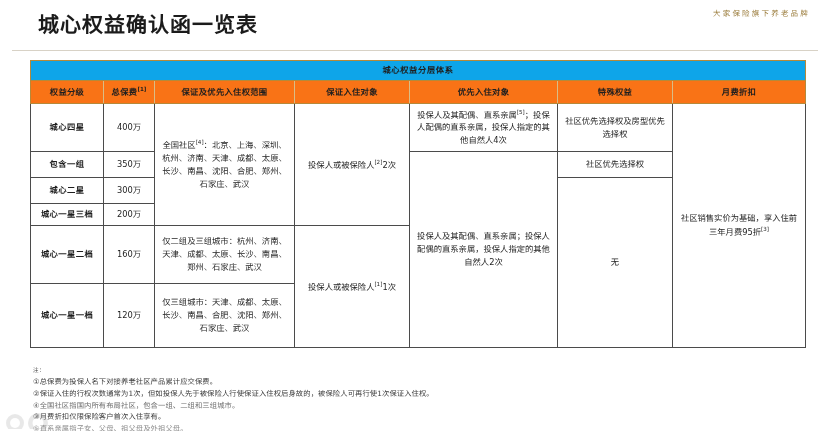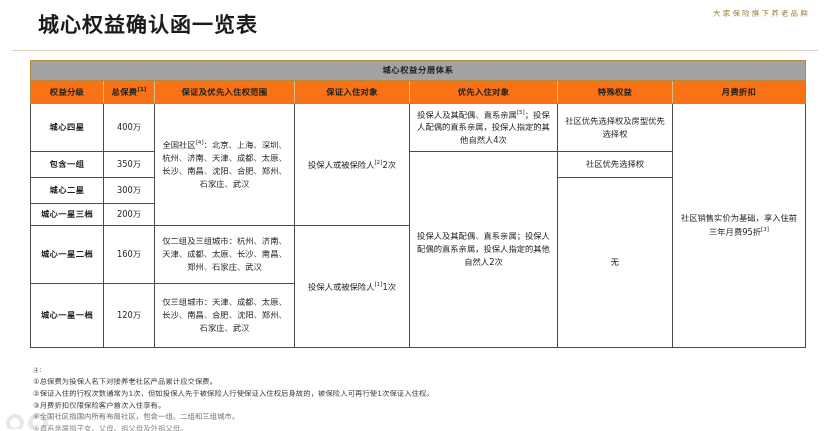--- a/index.html
+++ b/index.html
@@ -94,21 +94,21 @@
   table.matrix td, table.matrix th {
     border: 1px solid #4b4b4b;
     vertical-align: middle;
     text-align: center;
     padding: 2px 4px;
     font-size: 8.3px;
     line-height: 1.55;
     color: #1f1f1f;
   }
   .band {
-    background: #a3a3a3;
+    background: #0ea5e9;
     color: #ffffff;
     font-size: 9.5px;
     font-weight: 700;
     letter-spacing: 0.6px;
     border: 1px solid #b5893a !important;
     height: 15px;
     padding: 2px 0 !important;
   }
   .colhead {
     background: #f97316;
@@ -280,22 +280,22 @@
         <td class="cellbody">仅三组城市：天津、成都、太原、长沙、南昌、合肥、沈阳、郑州、石家庄、武汉</td>
       </tr>
     </tbody>
   </table>
 </div>
 
 <div class="notes">
   <div class="notes-title">注：</div>
   <div class="note-line">①总保费为投保人名下对接养老社区产品累计应交保费。</div>
   <div class="note-line">②保证入住的行权次数通常为1次，但如投保人先于被保险人行使保证入住权后身故的，被保险人可再行使1次保证入住权。</div>
+  <div class="note-line faded">④全国社区指国内所有布局社区，包含一组、二组和三组城市。</div>
   <div class="note-line">③月费折扣仅限保险客户首次入住享有。</div>
-  <div class="note-line faded">④全国社区指国内所有布局社区，包含一组、二组和三组城市。</div>
   <div class="note-line faded2">⑤直系亲属指子女、父母、祖父母及外祖父母。</div>
 </div>
 
 <div class="watermark">
   <svg width="52" height="26" viewBox="0 0 52 26" aria-hidden="true">
     <circle cx="11" cy="20" r="9" fill="#9a9a9a"></circle>
     <circle cx="11" cy="20" r="5" fill="#ffffff"></circle>
     <circle cx="34" cy="20" r="10" fill="#9a9a9a"></circle>
     <circle cx="34" cy="20" r="5.5" fill="#ffffff"></circle>
   </svg>

